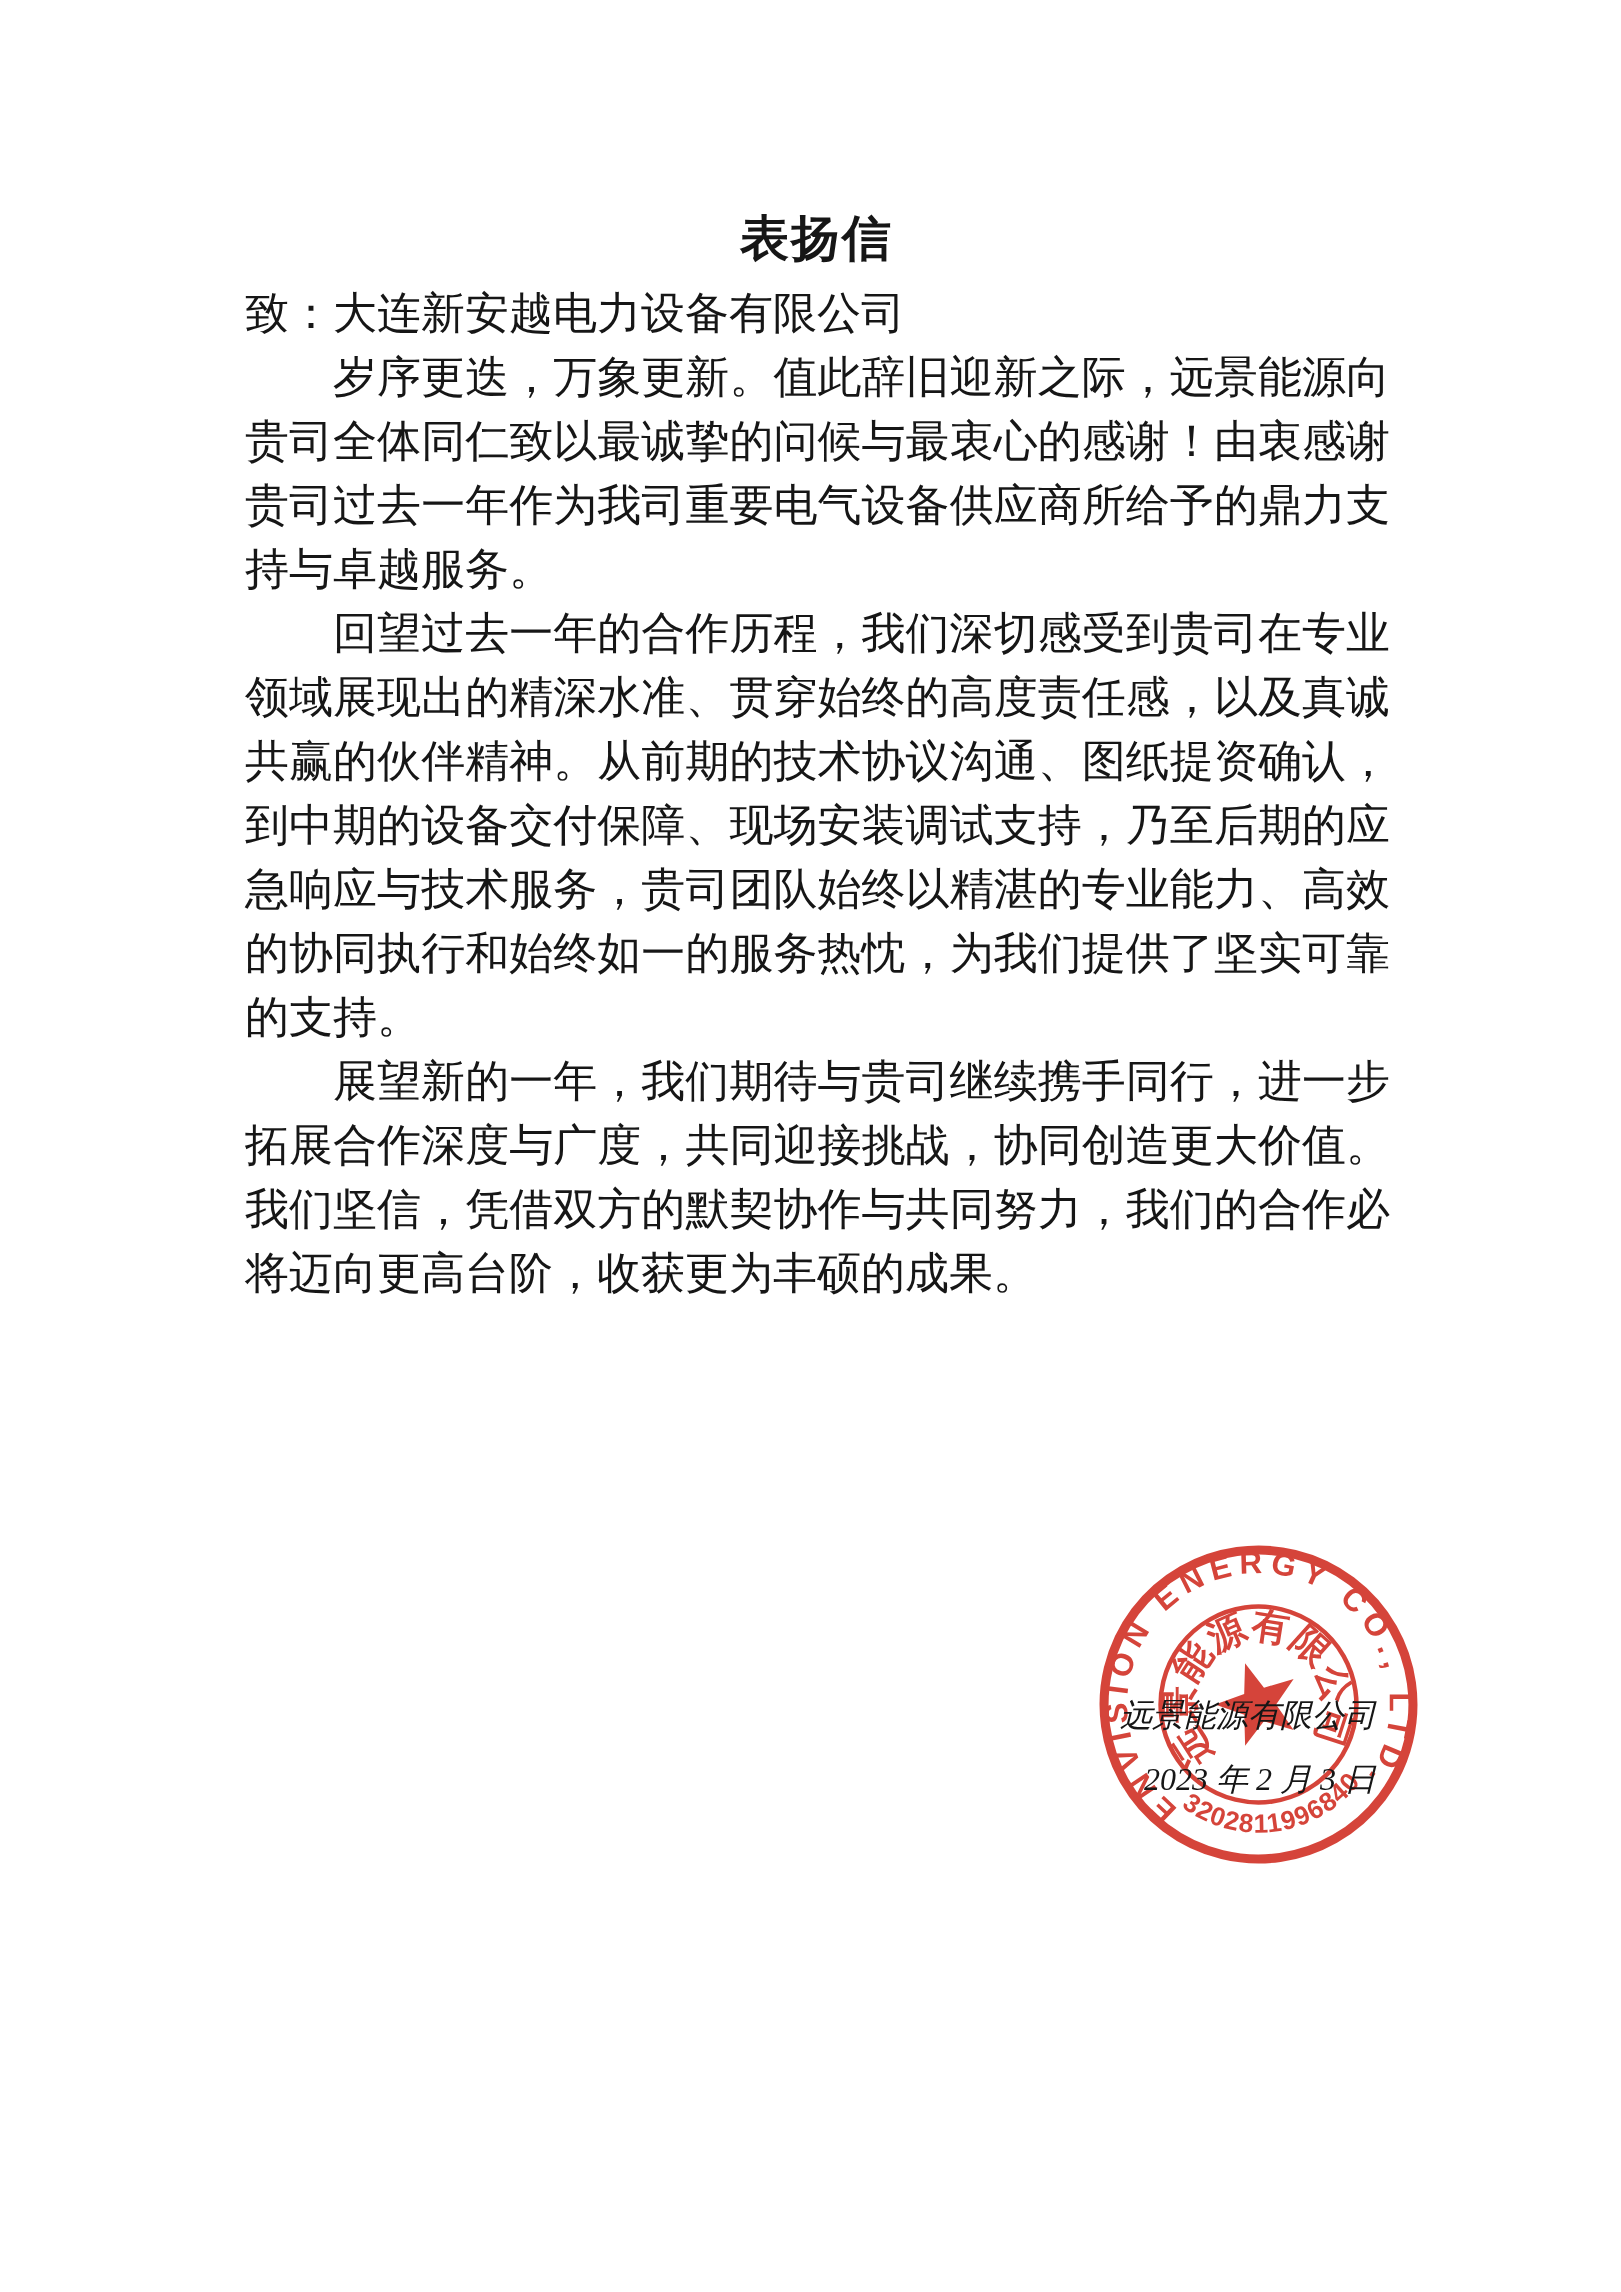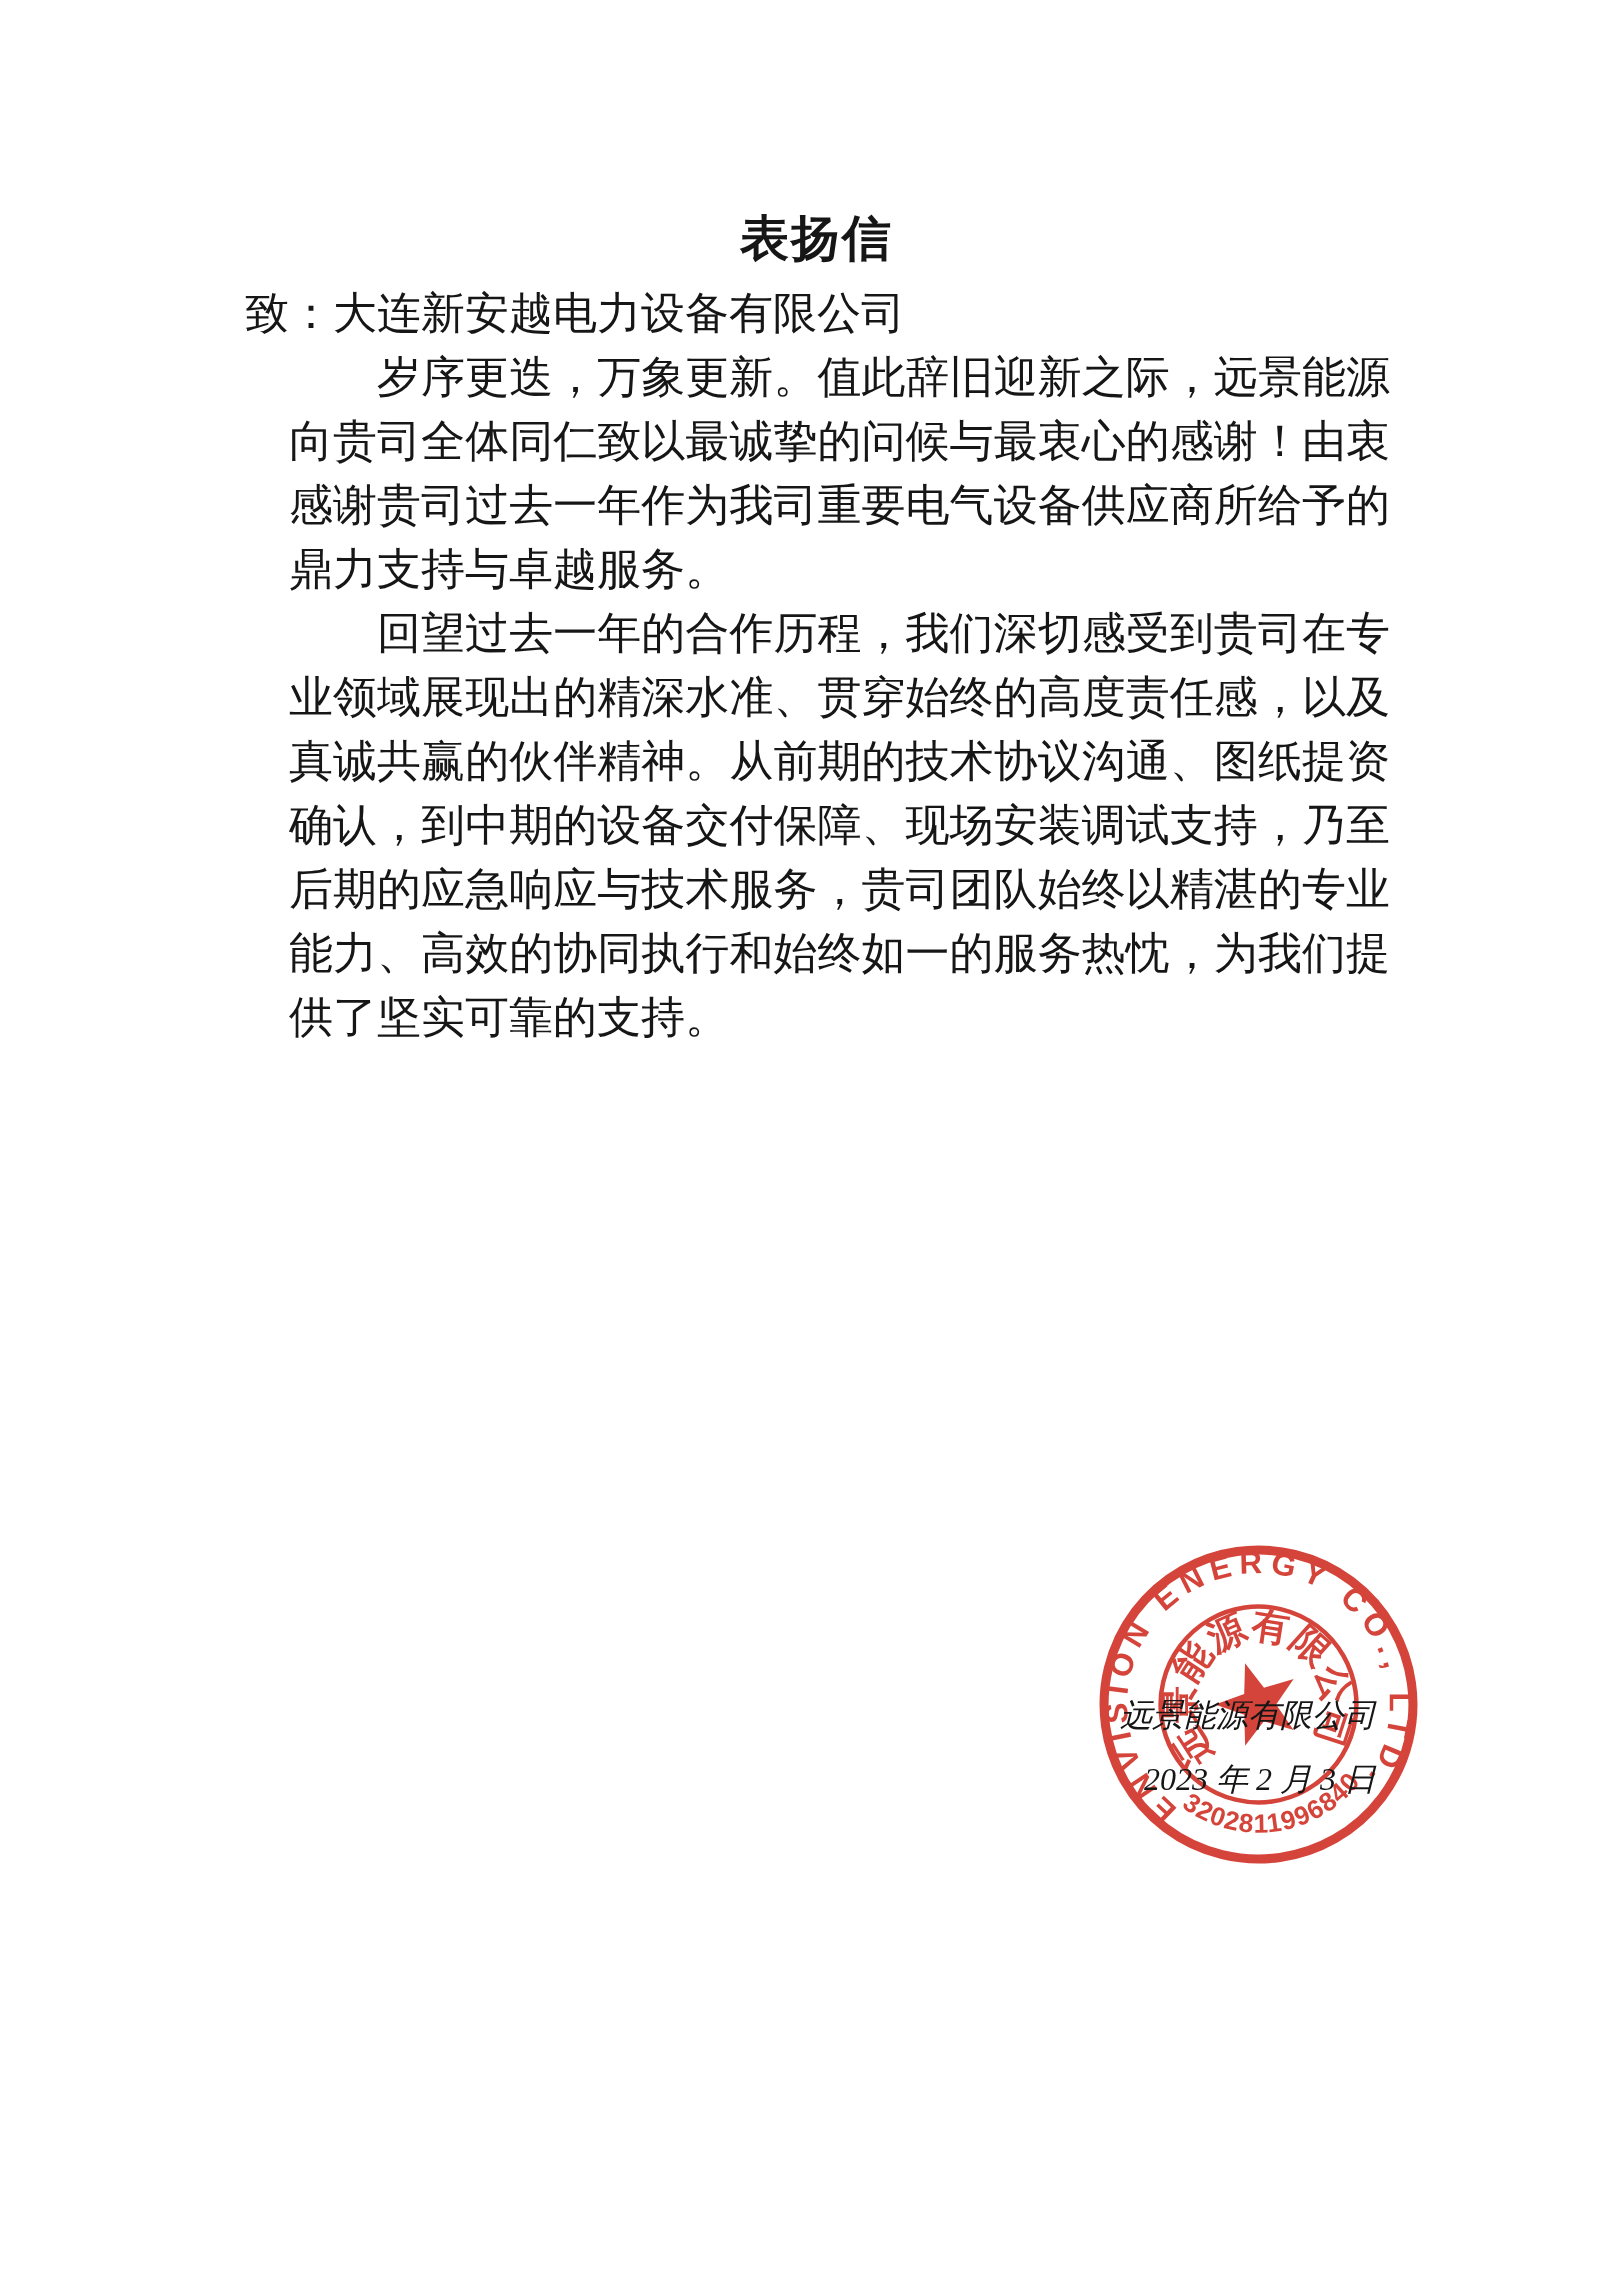--- a/index.html
+++ b/index.html
@@ -34,21 +34,21 @@
     position: absolute;
     top: 282px;
     left: 245px;
     width: 1145px;
     font-size: 44px;
     line-height: 64px;
     text-align: justify;
     color: var(--text-color);
   }
   .salutation { text-indent: 0; }
-  .para { text-indent: 2em; margin-left: 44px; }
+  .para { text-indent: 2em; }
   .signature-block {
     position: absolute;
     top: 1683px;
     right: 245px;
     font-size: 32px;
     line-height: 64px;
     text-align: right;
     color: var(--text-color);
     z-index: 3;
     font-style: italic;
@@ -92,20 +92,21 @@
 <body>
 
 <div class="page">
 
   <h1 class="title">表扬信</h1>
 
   <div class="body-text">
     <p class="salutation">致：大连新安越电力设备有限公司</p>
     <p class="para">岁序更迭，万象更新。值此辞旧迎新之际，远景能源向贵司全体同仁致以最诚挚的问候与最衷心的感谢！由衷感谢贵司过去一年作为我司重要电气设备供应商所给予的鼎力支持与卓越服务。</p>
     <p class="para">回望过去一年的合作历程，我们深切感受到贵司在专业领域展现出的精深水准、贯穿始终的高度责任感，以及真诚共赢的伙伴精神。从前期的技术协议沟通、图纸提资确认，到中期的设备交付保障、现场安装调试支持，乃至后期的应急响应与技术服务，贵司团队始终以精湛的专业能力、高效的协同执行和始终如一的服务热忱，为我们提供了坚实可靠的支持。</p>
+    <p class="para">展望新的一年，我们期待与贵司继续携手同行，进一步拓展合作深度与广度，共同迎接挑战，协同创造更大价值。我们坚信，凭借双方的默契协作与共同努力，我们的合作必将迈向更高台阶，收获更为丰硕的成果。</p>
   </div>
 
   <div class="signature-block">
     <div>远景能源有限公司</div>
     <div>2023 年 2 月 3 日</div>
   </div>
 
   <svg class="seal" viewBox="0 0 320 320" aria-hidden="true">
     <defs>
       <path id="arcEn" d="M 76.4 259.6 A 130 130 0 1 1 243.6 259.6" fill="none"></path>

